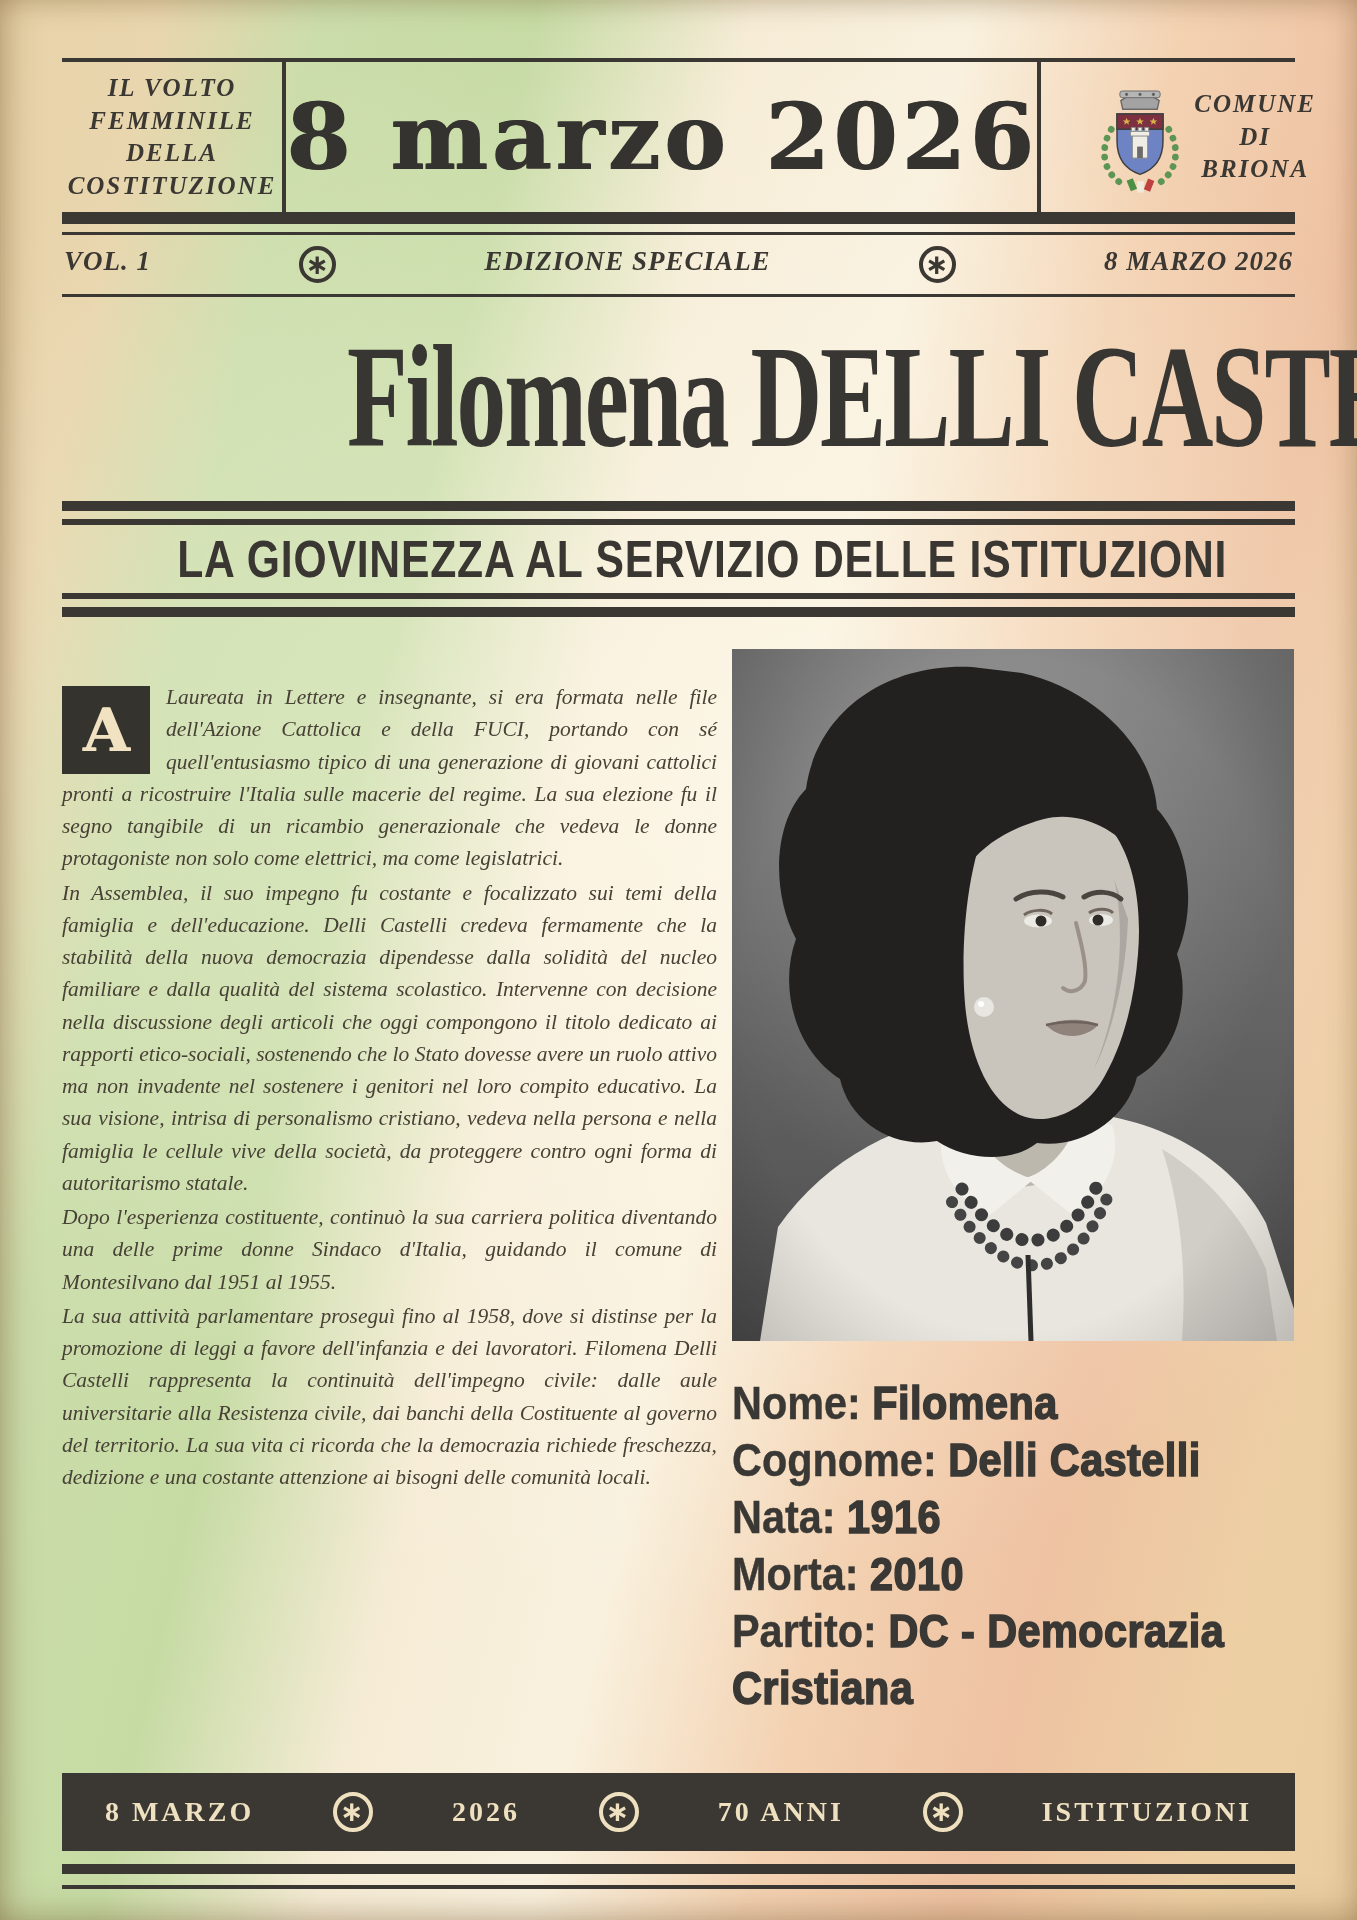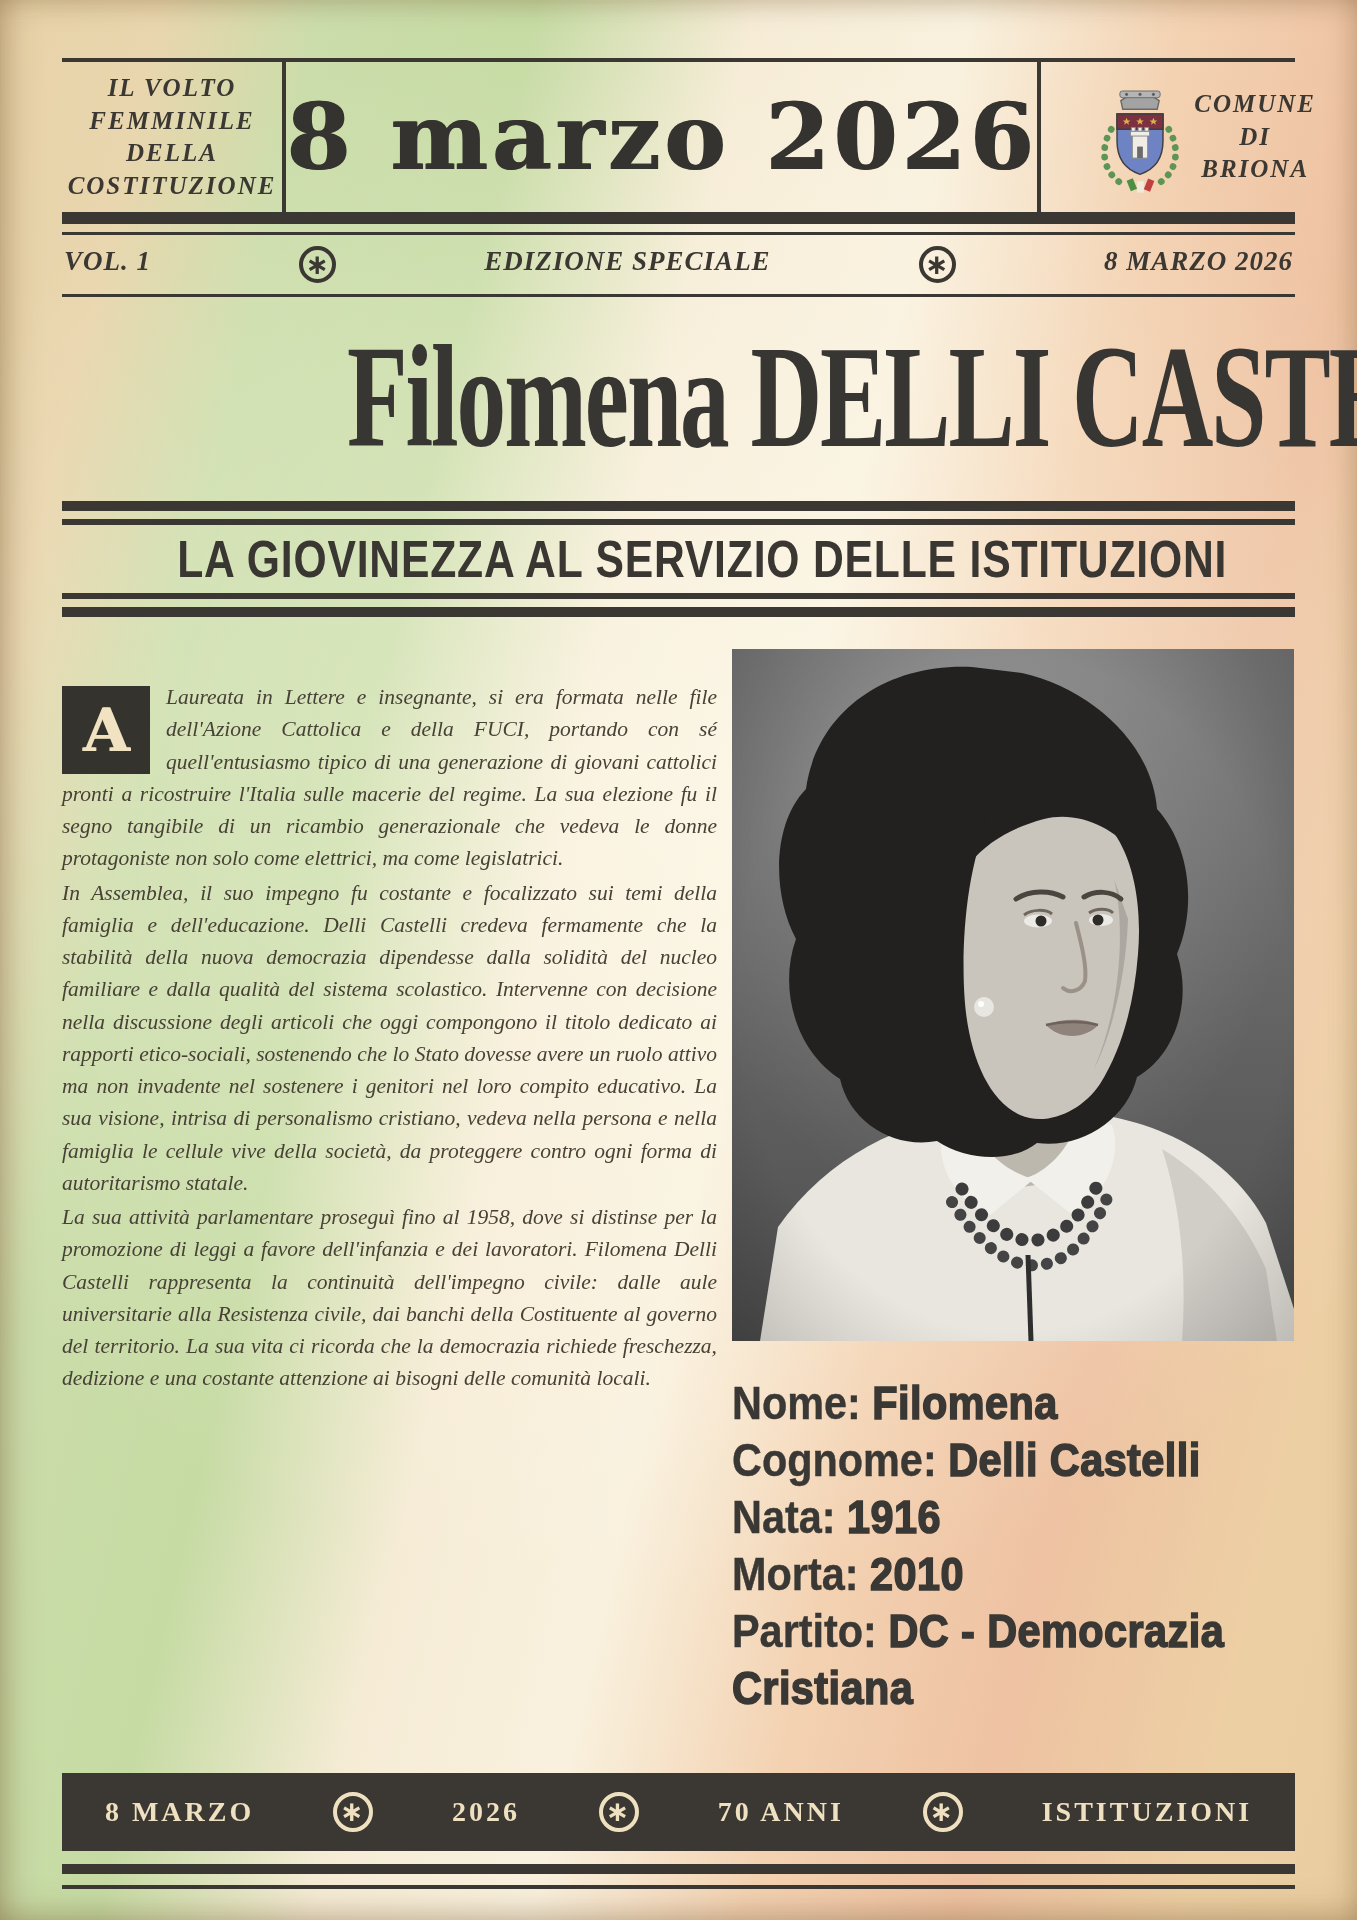--- a/index.html
+++ b/index.html
@@ -185,20 +185,21 @@
     <div class="gap8"></div>
     <div class="bar bar-mid"></div>
 
     <main class="content">
       <article class="article">
         <p>
           <span class="dropcap">A</span>
         </p>
         <p><span>Laureata in Lettere e insegnante, si era formata nelle file dell'Azione Cattolica e della FUCI, portando con sé quell'entusiasmo tipico di una generazione di giovani cattolici pronti a ricostruire l'Italia sulle macerie del regime. La sua elezione fu il segno tangibile di un ricambio generazionale che vedeva le donne protagoniste non solo come elettrici, ma come legislatrici.</span></p>
         <p><span>In Assemblea, il suo impegno fu costante e focalizzato sui temi della famiglia e dell'educazione. Delli Castelli credeva fermamente che la stabilità della nuova democrazia dipendesse dalla solidità del nucleo familiare e dalla qualità del sistema scolastico. Intervenne con decisione nella discussione degli articoli che oggi compongono il titolo dedicato ai rapporti etico-sociali, sostenendo che lo Stato dovesse avere un ruolo attivo ma non invadente nel sostenere i genitori nel loro compito educativo. La sua visione, intrisa di personalismo cristiano, vedeva nella persona e nella famiglia le cellule vive della società, da proteggere contro ogni forma di autoritarismo statale.</span></p>
+        <p><span>Dopo l'esperienza costituente, continuò la sua carriera politica diventando una delle prime donne Sindaco d'Italia, guidando il comune di Montesilvano dal 1951 al 1955.</span></p>
         <p><span>La sua attività parlamentare proseguì fino al 1958, dove si distinse per la promozione di leggi a favore dell'infanzia e dei lavoratori. Filomena Delli Castelli rappresenta la continuità dell'impegno civile: dalle aule universitarie alla Resistenza civile, dai banchi della Costituente al governo del territorio. La sua vita ci ricorda che la democrazia richiede freschezza, dedizione e una costante attenzione ai bisogni delle comunità locali.</span></p>
       </article>
 
       <aside>
 
         <svg class="photo" viewBox="0 0 562 692">
           <defs>
             <linearGradient id="bgg" x1="0" y1="0" x2="0" y2="1">
               <stop offset="0" stop-color="#7d7d7d"></stop>
                 <stop offset="0.55" stop-color="#636363"></stop>

